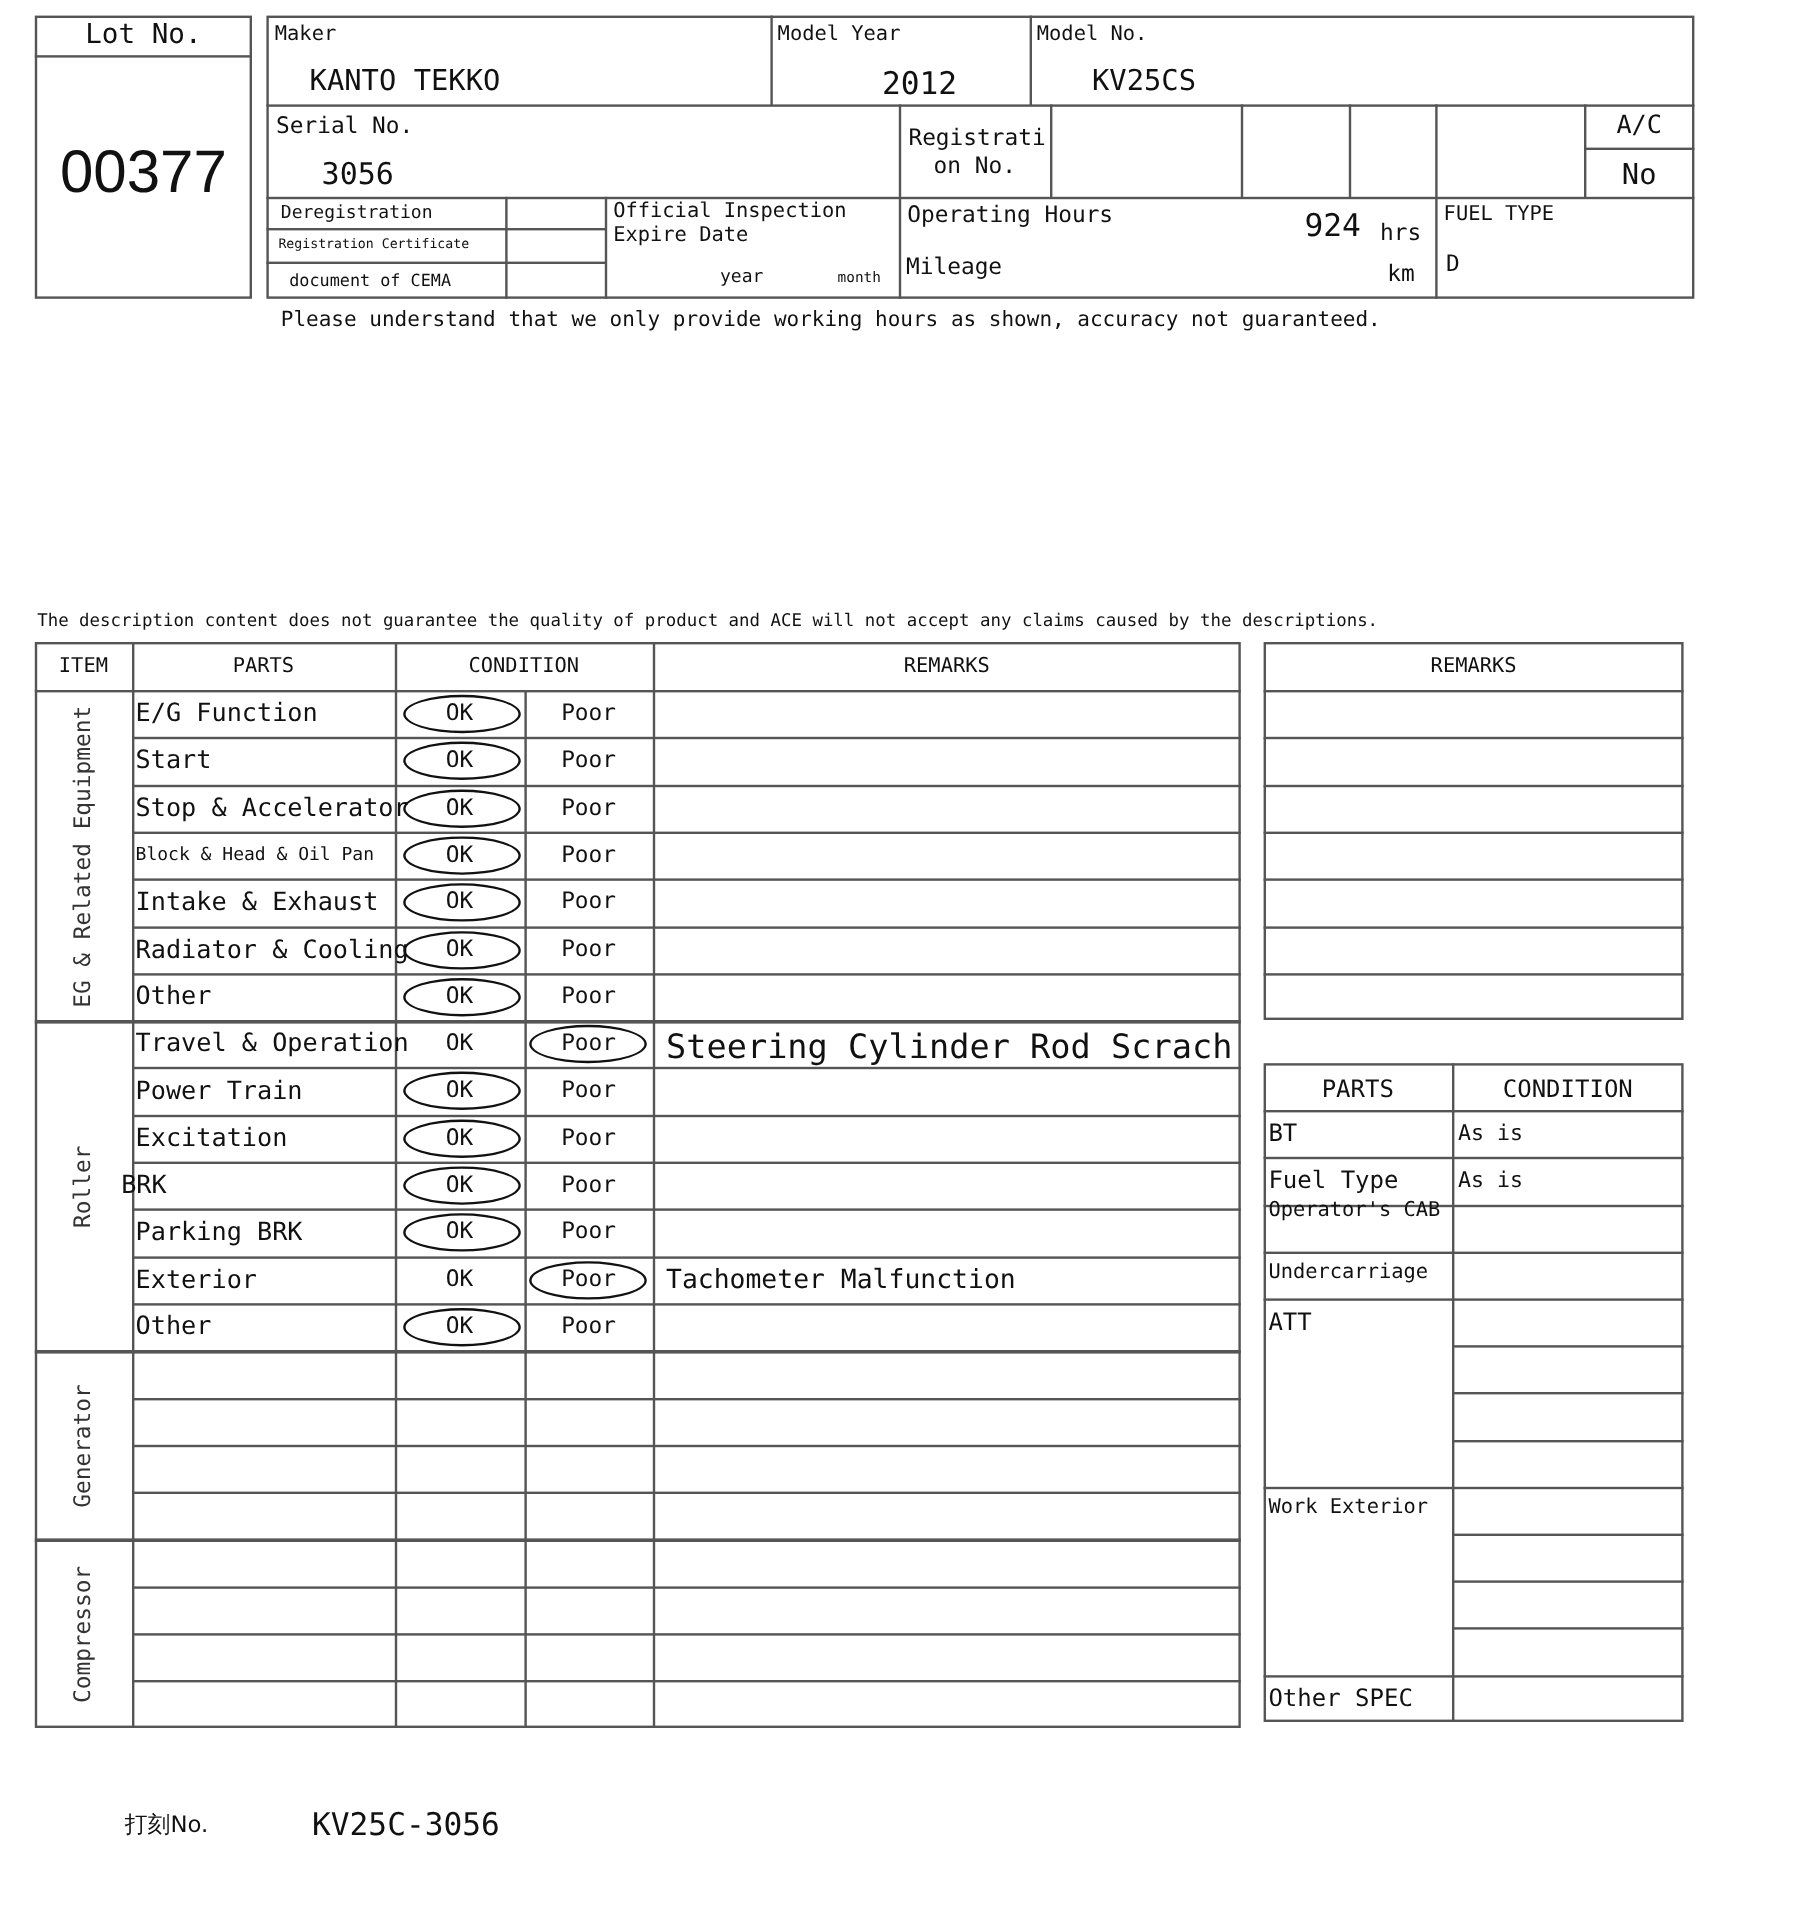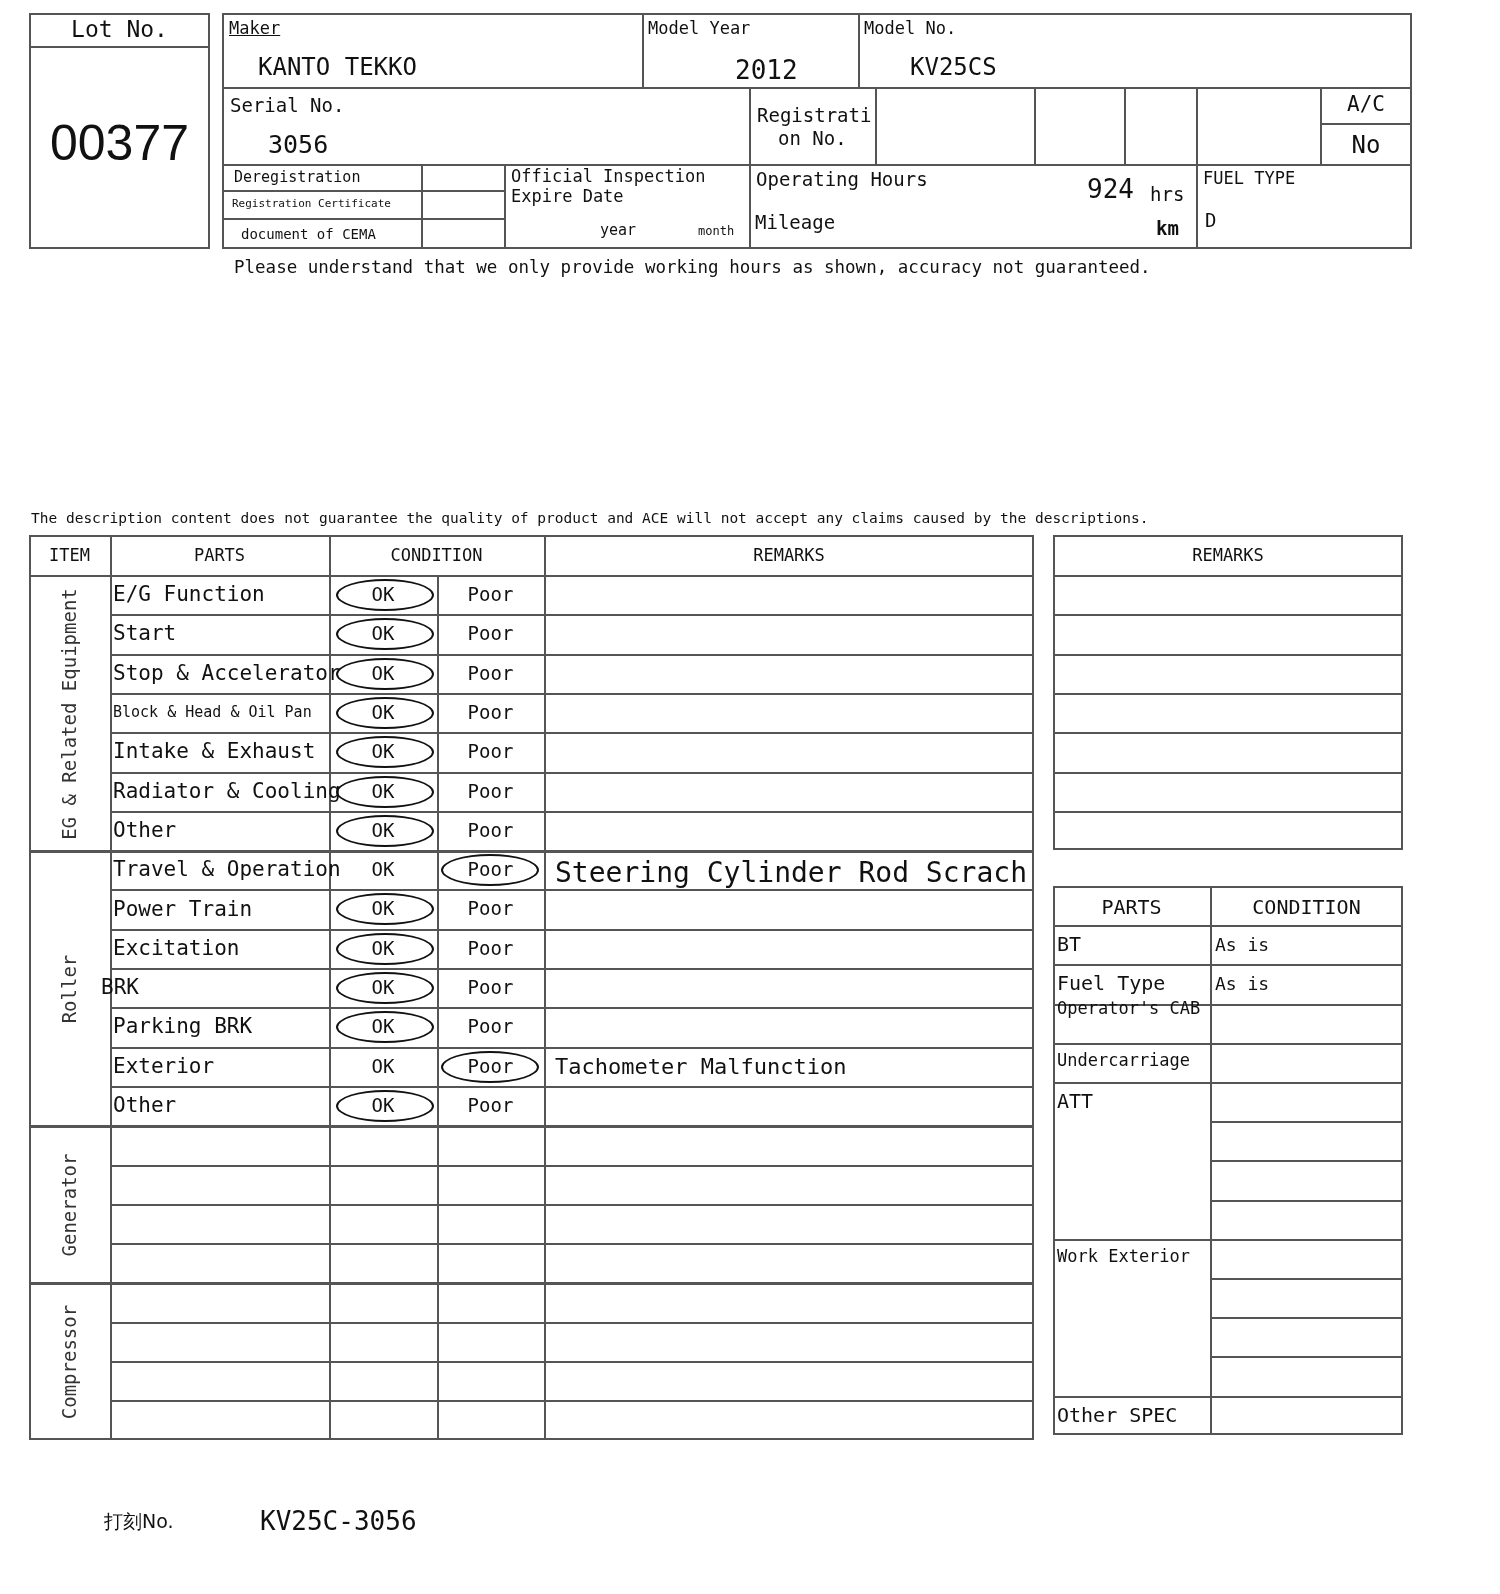--- a/index.html
+++ b/index.html
@@ -29,21 +29,21 @@
 <div class="vl" style="left:1034px;top:87px;height:78px;"></div>
 <div class="vl" style="left:1124px;top:87px;height:78px;"></div>
 <div class="vl" style="left:1196px;top:87px;height:162px;"></div>
 <div class="vl" style="left:1320px;top:87px;height:78px;"></div>
 <div class="hl" style="left:1320px;top:123px;width:92px;"></div>
 <div class="vl" style="left:421px;top:164px;height:85px;"></div>
 <div class="vl" style="left:504px;top:164px;height:85px;"></div>
 <div class="hl" style="left:222px;top:190px;width:283px;"></div>
 <div class="hl" style="left:222px;top:218px;width:283px;"></div>
 
-<div class="t" style="left:229px;top:20px;font-size:17px;text-decoration:underline;">Maker</div>
+<div class="t" style="left:229px;top:20px;font-size:17px;">Maker</div>
 <div class="t" style="left:258px;top:55px;font-size:24px;">KANTO TEKKO</div>
 <div class="t" style="left:648px;top:20px;font-size:17px;">Model Year</div>
 <div class="t" style="left:735px;top:57px;font-size:26px;">2012</div>
 <div class="t" style="left:864px;top:20px;font-size:17px;">Model No.</div>
 <div class="t" style="left:910px;top:55px;font-size:24px;">KV25CS</div>
 <div class="t" style="left:230px;top:96px;font-size:19px;">Serial No.</div>
 <div class="t" style="left:268px;top:132px;font-size:25px;">3056</div>
 <div class="t" style="left:757px;top:106px;font-size:19px;">Registrati</div>
 <div class="t" style="left:778px;top:129px;font-size:19px;">on No.</div>
 <div class="t" style="left:1320px;width:92px;text-align:center;top:94px;font-size:21px;">A/C</div>
@@ -52,21 +52,21 @@
 <div class="t" style="left:232px;top:198px;font-size:11px;">Registration Certificate</div>
 <div class="t" style="left:241px;top:227px;font-size:14px;">document of CEMA</div>
 <div class="t" style="left:511px;top:168px;font-size:17px;">Official Inspection</div>
 <div class="t" style="left:511px;top:188px;font-size:17px;">Expire Date</div>
 <div class="t" style="left:600px;top:223px;font-size:15px;">year</div>
 <div class="t" style="left:698px;top:225px;font-size:12px;">month</div>
 <div class="t" style="left:756px;top:170px;font-size:19px;">Operating Hours</div>
 <div class="t" style="left:1087px;top:176px;font-size:26px;">924</div>
 <div class="t" style="left:1150px;top:185px;font-size:19px;">hrs</div>
 <div class="t" style="left:755px;top:213px;font-size:19px;">Mileage</div>
-<div class="t" style="left:1156px;top:219px;font-size:19px;font-weight:bold;">km</div>
+<div class="t" style="left:1156px;top:219px;font-size:19px;">km</div>
 <div class="t" style="left:1203px;top:170px;font-size:17px;">FUEL TYPE</div>
 <div class="t" style="left:1205px;top:211px;font-size:19px;">D</div>
 
 <div class="t" style="left:234px;top:259px;font-size:17.5px;">Please understand that we only provide working hours as shown, accuracy not guaranteed.</div>
 <div class="t" style="left:31px;top:511px;font-size:14.5px;">The description content does not guarantee the quality of product and ACE will not accept any claims caused by the descriptions.</div>
 
 <div id="main-table">
     <div class="box" style="left: 29px; top: 535px; width: 1005px; height: 904.6px;"></div>
     <div class="hl" style="left: 29px; top: 575px; width: 1005px;"></div>
     <div class="vl" style="left: 110px; top: 535px; height: 904.6px;"></div>

